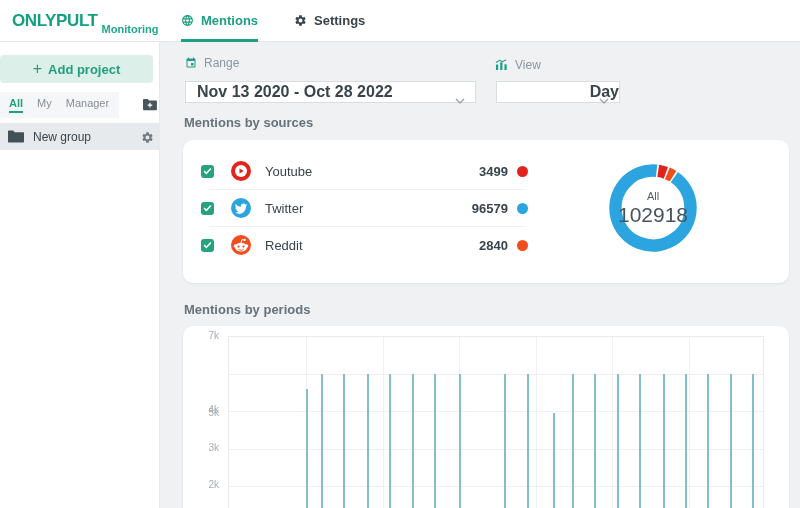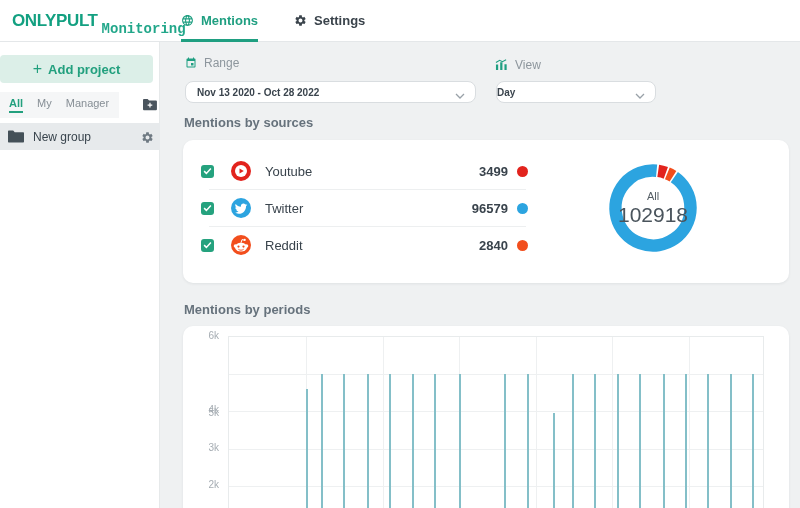--- a/index.html
+++ b/index.html
@@ -3,21 +3,21 @@
 <meta charset="utf-8">
 <style>
   html,body{margin:0;padding:0;}
   .screen{position:relative;width:800px;height:508px;overflow:hidden;background:#eff1f2;
     font-family:"Liberation Sans",sans-serif;-webkit-font-smoothing:antialiased;}
   
   .header{position:absolute;left:0;top:0;width:800px;height:42px;background:#fff;
     border-bottom:1px solid #e4e7e9;box-sizing:border-box;z-index:5;}
   .logo{position:absolute;left:12px;top:0;height:42px;display:flex;align-items:center;}
   .logo .brand{font-size:17px;font-weight:800;letter-spacing:-.4px;color:#13a081;}
-  .logo .brand-suffix{font-size:14px;font-weight:700;color:#22a78a;margin-left:4px;margin-top:16px;font-family:Liberation Mono, monospace;}
+  .logo .brand-suffix{font-size:11px;font-weight:700;color:#22a78a;margin-left:4px;margin-top:16px;}
   .header-tabs{position:absolute;left:181px;top:0;height:42px;display:flex;gap:36px;}
   .htab{display:flex;align-items:center;gap:7px;height:42px;box-sizing:border-box;
     font-size:13px;font-weight:600;color:#3a434b;cursor:pointer;border-bottom:3px solid transparent;padding-top:2px;}
   .htab.active{color:#1f9f81;border-bottom-color:#1f9f81;}
   .htab svg{display:block;}
   
   .sidebar{position:absolute;left:0;top:42px;width:160px;height:466px;background:#fff;
     border-right:1px solid #e6e9ea;box-sizing:border-box;}
   .add-project{position:absolute;left:0;top:13px;width:153px;height:28px;background:#dcefe8;
     border:none;border-radius:4px;display:flex;align-items:center;justify-content:center;gap:6px;
@@ -28,22 +28,22 @@
   .stab{font-size:11px;color:#868e95;cursor:pointer;padding-bottom:2px;border-bottom:2px solid transparent;}
   .stab.active{color:#23a07e;font-weight:700;border-bottom-color:#23a07e;}
   .folder-add-btn{position:absolute;left:142px;top:55px;width:15px;height:13px;cursor:pointer;}
   .group-row{position:absolute;left:0;top:81px;width:160px;height:27px;background:#e7eaec;
     display:flex;align-items:center;padding-left:8px;box-sizing:border-box;cursor:pointer;}
   .group-row .g-label{margin-left:9px;font-size:12px;color:#39444d;}
   .group-row .g-gear{position:absolute;right:6px;top:7px;cursor:pointer;}
   
   .content{position:absolute;left:160px;top:42px;width:640px;height:466px;background:#eff1f2;}
   .field-label{position:absolute;display:flex;align-items:center;gap:7px;font-size:12px;color:#8d969d;}
-  .select{position:absolute;height:22px;background:#fff;border:1px solid #d9dde0;border-radius:8px;
-    box-sizing:border-box;display:flex;align-items:center;font-size:10px;font-weight:700;color:#3a444d;cursor:pointer;}
+  .select{position:absolute;height:22px;background:#fff;border:1px solid #d9dde0;border-radius:0;
+    box-sizing:border-box;display:flex;align-items:center;font-size:16px;font-weight:700;color:#3a444d;cursor:pointer;}
   .select .chev{position:absolute;right:10px;top:8px;}
   .sec-title{position:absolute;font-size:13px;font-weight:700;color:#66727c;}
   .card{position:absolute;background:#fff;border-radius:10px;box-shadow:0 1px 3px rgba(20,30,40,.07);}
   
   .src-card{left:23px;top:98px;width:606px;height:143px;}
   .src-list{position:absolute;left:18px;top:13px;width:327px;}
   .src-row{display:flex;align-items:center;height:36px;}
   .src-sep{height:1px;background:#edeff0;margin-left:8px;margin-right:2px;}
   .cbx{width:13px;height:13px;border-radius:3px;background:#25a27e;display:flex;align-items:center;
     justify-content:center;cursor:pointer;flex:none;}
@@ -147,21 +147,21 @@
 
     <div class="field-label" style="left:335px;top:16px;">
       <span style="display:flex;">
         <svg width="13" height="12" viewBox="0 0 14 13">
             <path d="M1 12V6h2.4v6zM5.6 12V3.4H8V12zM10.2 12V5.6h2.4V12z" fill="#1f9f81"></path>
             <path d="M1 3.8L5 1.4l3 1.5 4-2" stroke="#1f9f81" stroke-width="1.2" fill="none"></path>
           </svg>
       </span>
       <span>View</span>
     </div>
-    <div class="select" style="left:336px;top:39px;width:160px;justify-content:flex-start;">
+    <div class="select" style="left:336px;top:39px;width:124px;justify-content:flex-end;">
       <span>Day</span>
       <span class="chev">
         <svg width="10" height="6" viewBox="0 0 10 6" fill="none">
             <path d="M1 1l4 4 4-4" stroke="#99a1a8" stroke-width="1.3"></path>
           </svg>
       </span>
     </div>
 
     <div class="sec-title" style="left:24px;top:73px;">Mentions by sources</div>
     <div class="card src-card">
@@ -240,21 +240,21 @@
         <div class="donut-center">
           <span class="dc-label">All</span>
           <span class="dc-value">102918</span>
         </div>
       </div>
     </div>
 
     <div class="sec-title" style="left:24px;top:260px;">Mentions by periods</div>
     <div class="card per-card">
       <div class="yticks" id="yticks">
-          <span style="top: 4px;">6k</span>
+          <span style="top: 4px;">7k</span>
           <span style="top: 41.2px; margin-top: 40px;">5k</span>
           <span style="top: 78.4px;">4k</span>
           <span style="top: 115.6px;">3k</span>
           <span style="top: 152.8px;">2k</span>
         </div>
       <div class="plot" id="plot">
           <div class="hline" style="top: 37.2px;"></div>
           <div class="hline" style="top: 74.4px;"></div>
           <div class="hline" style="top: 111.6px;"></div>
           <div class="hline" style="top: 148.8px;"></div>

